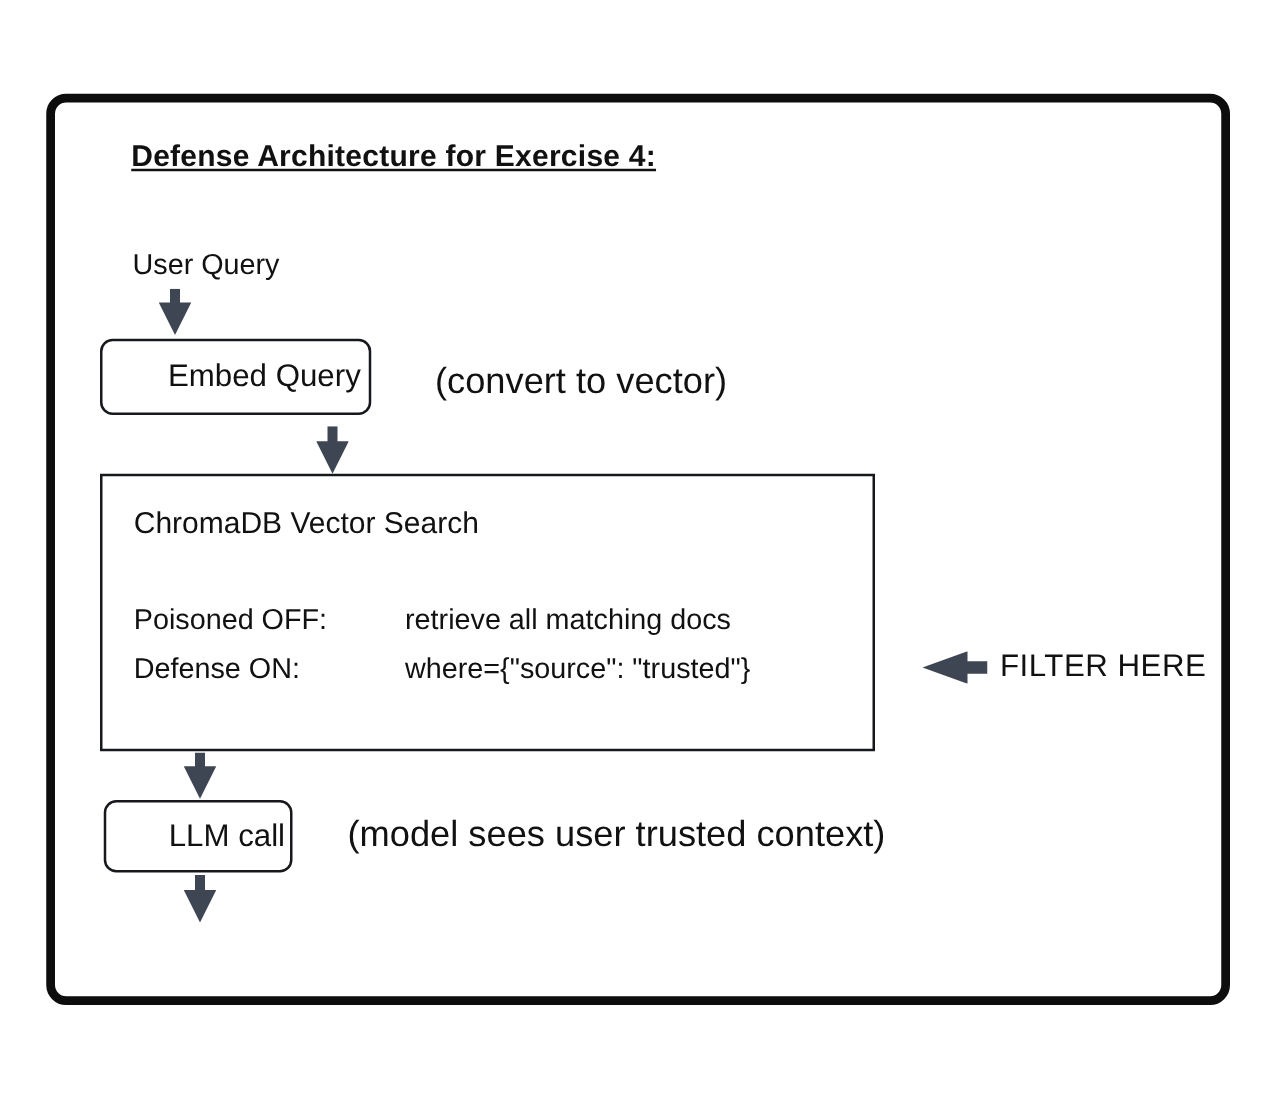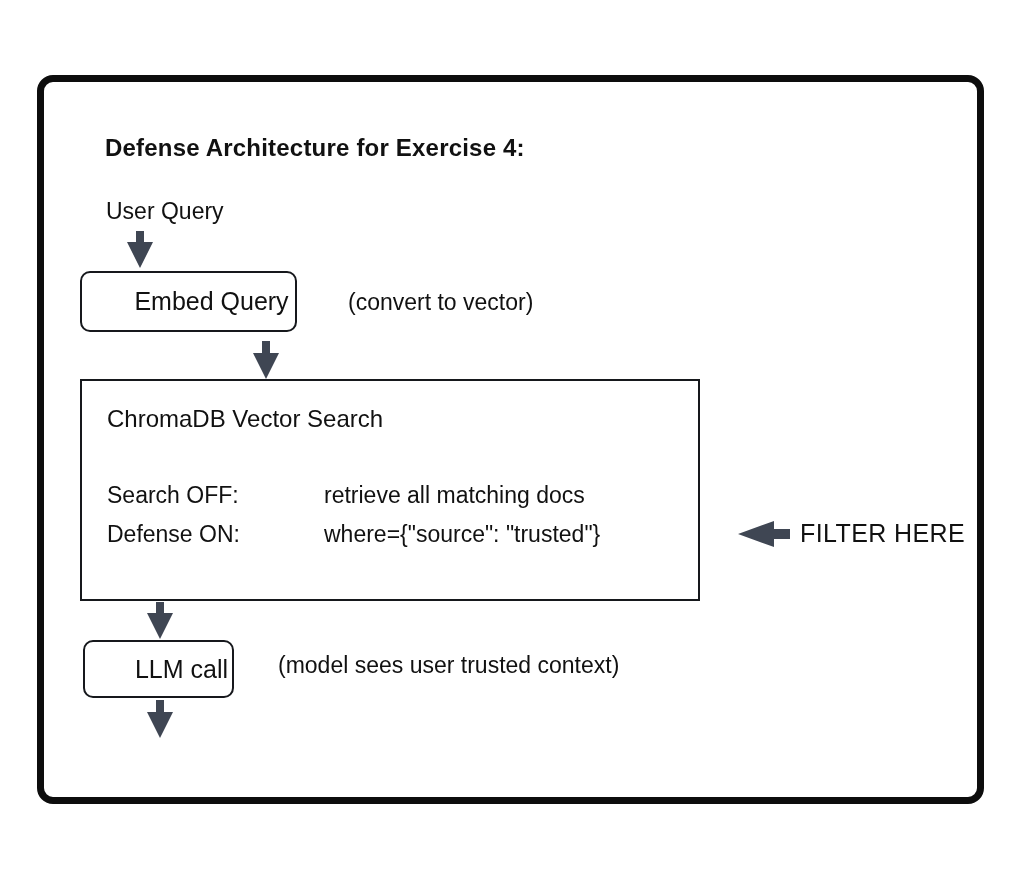--- a/index.html
+++ b/index.html
@@ -18,35 +18,36 @@
   .frame {
     position: absolute;
     left: 37px; top: 75px;
     width: 947px; height: 729px;
     border: 7px solid #0d0d0d;
     border-radius: 16px;
     background: #ffffff;
   }
   .title {
     position: absolute;
-    left: 105px; top: 134px;
+    left: 105px; top: 112px;
     font-size: 24px; font-weight: 700;
     letter-spacing: 0.2px;
     white-space: nowrap;
+    text-decoration: underline;
   }
   .plain-label {
     position: absolute;
     font-size: 23px;
     white-space: nowrap;
   }
   .user-query { left: 106px; top: 198px; }
   .response   { left: 105px; top: 741px; }
   .note {
     position: absolute;
-    font-size: 23px;
+    font-size: 29px;
     white-space: nowrap;
   }
   .convert-note { left: 348px; top: 289px; }
   .model-note   { left: 278px; top: 652px; }
   .node-box {
     position: absolute;
     border: 2.5px solid #16181c;
     border-radius: 10px;
     background: #ffffff;
     display: flex;
@@ -118,21 +119,21 @@
   <div class="note convert-note">(convert to vector)</div>
 
   <svg class="arrow-down a2" width="26" height="38" viewBox="0 0 26 38">
     <polygon points="9,0 17,0 17,12 26,12 13,38 0,12 9,12" fill="#3f4653"></polygon>
   </svg>
 
   <div class="chroma-box">
     <div class="chroma-title">ChromaDB Vector Search</div>
     <div class="chroma-rows">
       <div class="chroma-row">
-        <span class="rlabel">Search OFF:</span>
+        <span class="rlabel">Poisoned OFF:</span>
         <span class="rvalue">retrieve all matching docs</span>
       </div>
       <div class="chroma-row">
         <span class="rlabel">Defense ON:</span>
         <span class="rvalue">where={"source": "trusted"}</span>
       </div>
       <div class="chroma-row">
         <span class="rlabel"></span>
       </div>
     </div>

